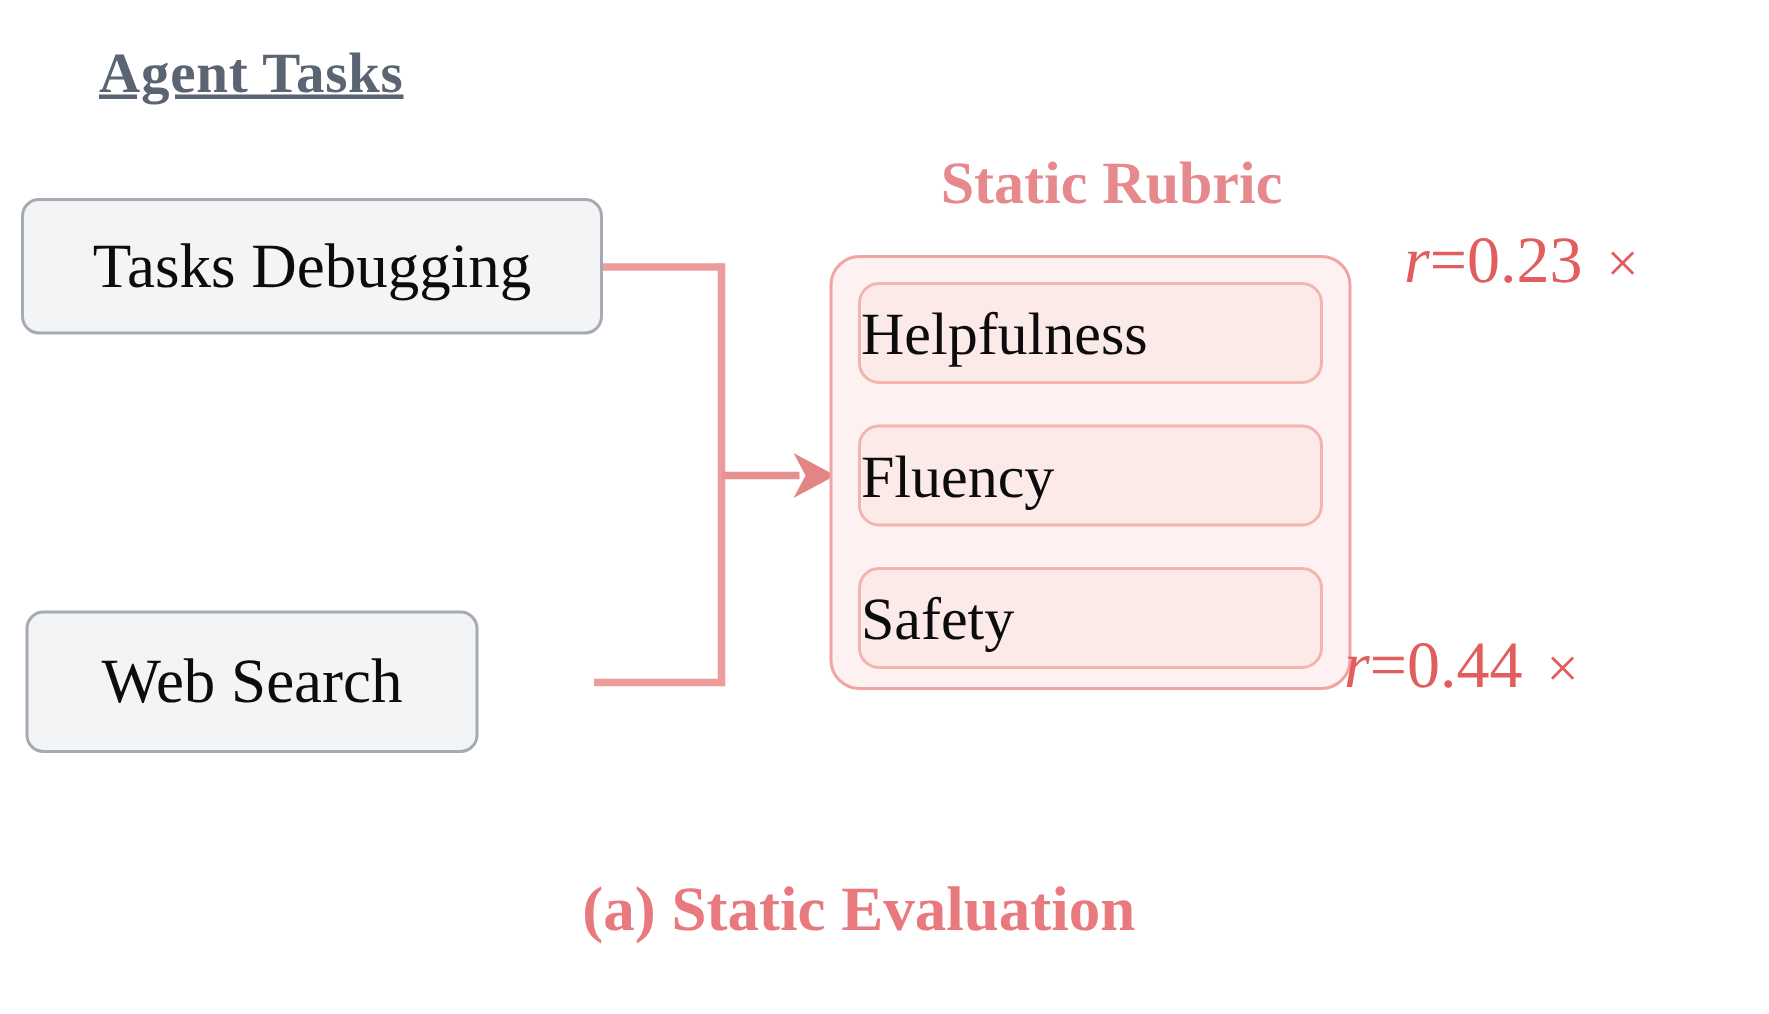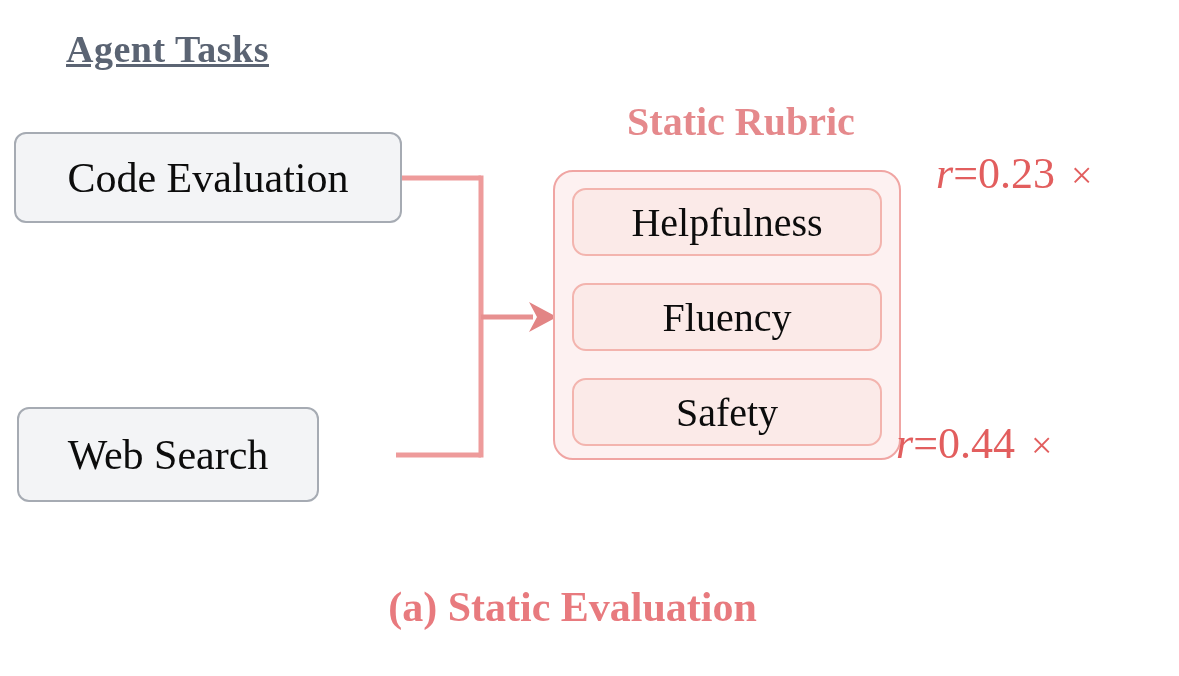--- a/index.html
+++ b/index.html
@@ -45,21 +45,21 @@
     box-sizing:border-box;
     display:flex;flex-direction:column;
     padding:16px 17px;gap:27px;
   }
   .rubric-item{
     flex:0 0 68px;
     background:#fbeae8;
     border:2px solid #f3b4ae;
     border-radius:14px;
     box-sizing:border-box;
-    display:flex;align-items:center;justify-content:center;
+    display:flex;align-items:center;justify-content:flex-start;
     font-size:40px;color:#0c0c0c;
   }
   
   .corr{
     font-size:44px;
     color:#e25e5e;
     white-space:nowrap;
   }
   .corr .var{font-style:italic;}
   .corr .mark{font-size:38px;padding-left:16px;}
@@ -83,21 +83,21 @@
     <path d="M402 178 H481" stroke="#ee9b9b" stroke-width="5" fill="none"></path>
     <path d="M396 455 H481" stroke="#ee9b9b" stroke-width="5" fill="none"></path>
     <path d="M481 175.5 V457.5" stroke="#ee9b9b" stroke-width="5" fill="none"></path>
     <path d="M481 317 H533" stroke="#e79090" stroke-width="5" fill="none"></path>
     <polygon points="529,302 557,317 529,332 537,317" fill="#e28585"></polygon>
   </svg>
 
   <div class="abs agent-title">Agent Tasks</div>
 
   <div class="abs task-box code">
-    <span>Code Evaluation</span>
+    <span>Tasks Debugging</span>
   </div>
 
   <div class="abs task-box web">
     <span>Web Search</span>
   </div>
 
   <div class="abs rubric-title">Static Rubric</div>
 
   <div class="abs rubric-container">
     <div class="rubric-item">

